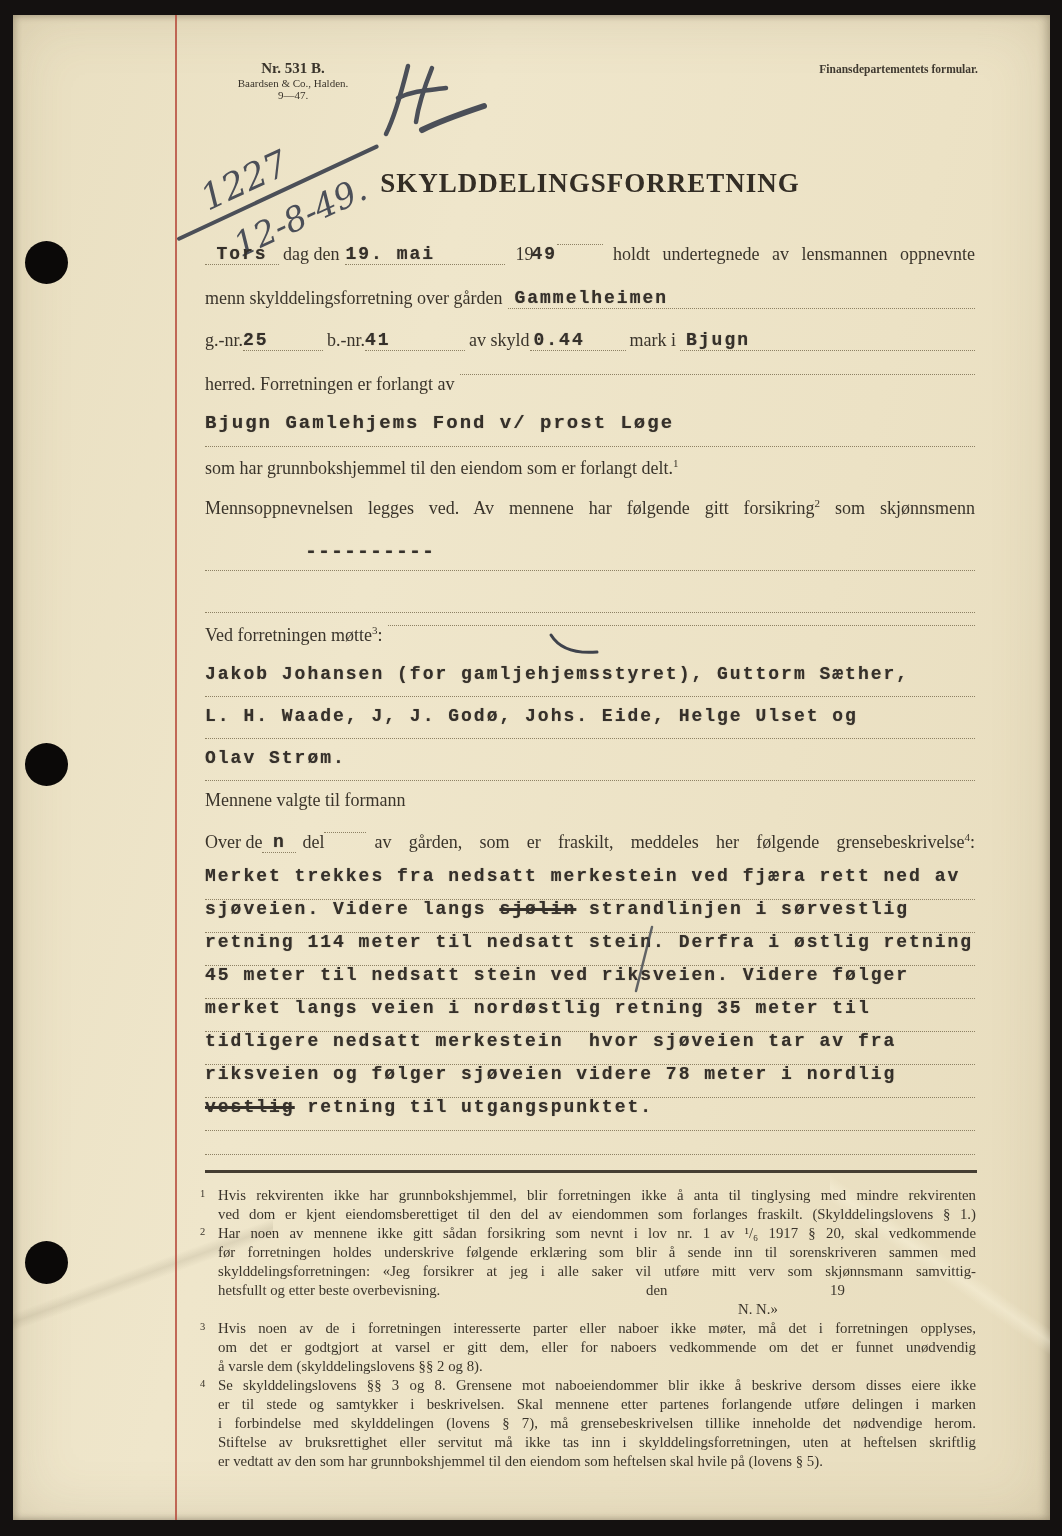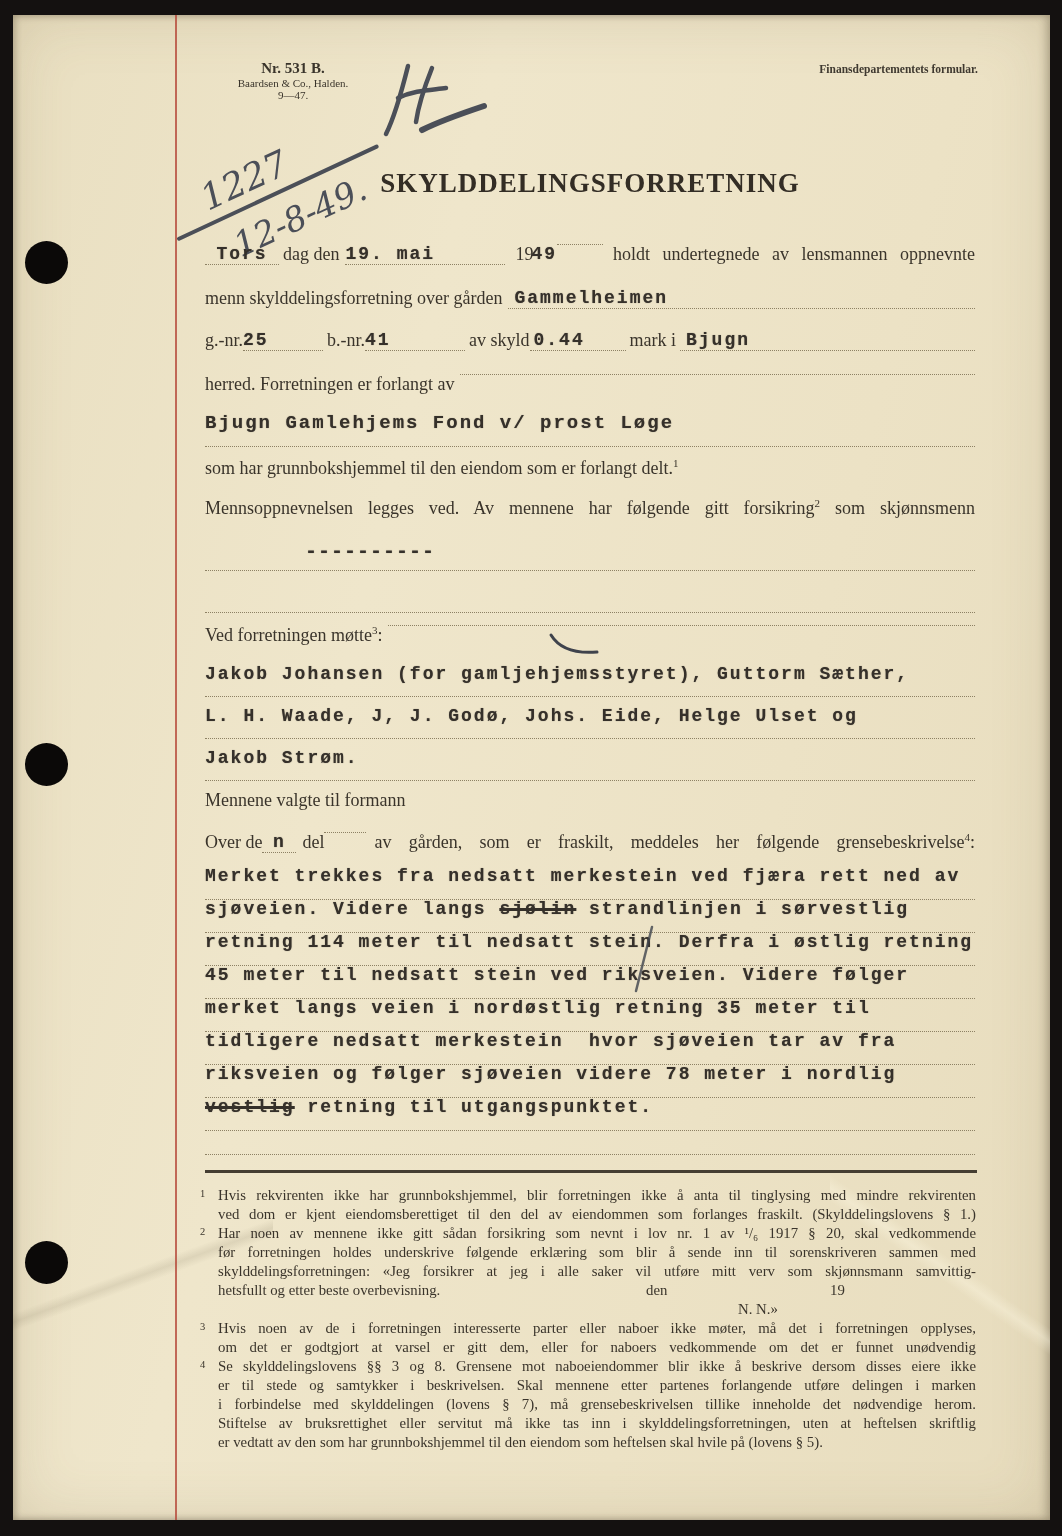--- a/index.html
+++ b/index.html
@@ -168,21 +168,21 @@
   <path d="M 6 3 C 14 16, 28 22, 52 20" stroke="#3f434c" stroke-width="3" fill="none" stroke-linecap="round"></path>
 </svg>
 
 <div class="dotrow" style="top:664px;height:32px;">
   <span class="t">Jakob Johansen (for gamljehjemsstyret), Guttorm Sæther,</span>
 </div>
 <div class="dotrow" style="top:706px;height:32px;">
   <span class="t">L. H. Waade, J, J. Godø, Johs. Eide, Helge Ulset og</span>
 </div>
 <div class="dotrow" style="top:748px;height:32px;">
-  <span class="t">Jakob Strøm.</span>
+  <span class="t">Olav Strøm.</span>
 </div>
 
 <div class="row" style="top:790px;">
   <span class="p">Mennene valgte til formann</span>
 </div>
 
 <div class="row" style="top:832px;">
   <span class="p">Over de</span>
   <span class="blank" style="width:34px;text-align:center;"><span class="t">n</span></span>
   <span class="p" style="margin-left:6px;">del</span>
@@ -240,20 +240,21 @@
       <span class="fn-year">19</span>
     </div>
     <div class="fn-nnline">
       <span class="fn-nn">N. N.»</span>
     </div>
   </div>
   <div class="fn">
     <span class="fn-num">3</span>
     <div class="jl">Hvis noen av de i forretningen interesserte parter eller naboer ikke møter, må det i forretningen opplyses,</div>
     <div class="jl">om det er godtgjort at varsel er gitt dem, eller for naboers vedkommende om det er funnet unødvendig</div>
+    <div>å varsle dem (skylddelingslovens §§ 2 og 8).</div>
   </div>
   <div class="fn">
     <span class="fn-num">4</span>
     <div class="jl">Se skylddelingslovens §§ 3 og 8. Grensene mot naboeiendommer blir ikke å beskrive dersom disses eiere ikke</div>
     <div class="jl">er til stede og samtykker i beskrivelsen. Skal mennene etter partenes forlangende utføre delingen i marken</div>
     <div class="jl">i forbindelse med skylddelingen (lovens § 7), må grensebeskrivelsen tillike inneholde det nødvendige herom.</div>
     <div class="jl">Stiftelse av bruksrettighet eller servitut må ikke tas inn i skylddelingsforretningen, uten at heftelsen skriftlig</div>
     <div>er vedtatt av den som har grunnbokshjemmel til den eiendom som heftelsen skal hvile på (lovens § 5).</div>
   </div>
 </div>

